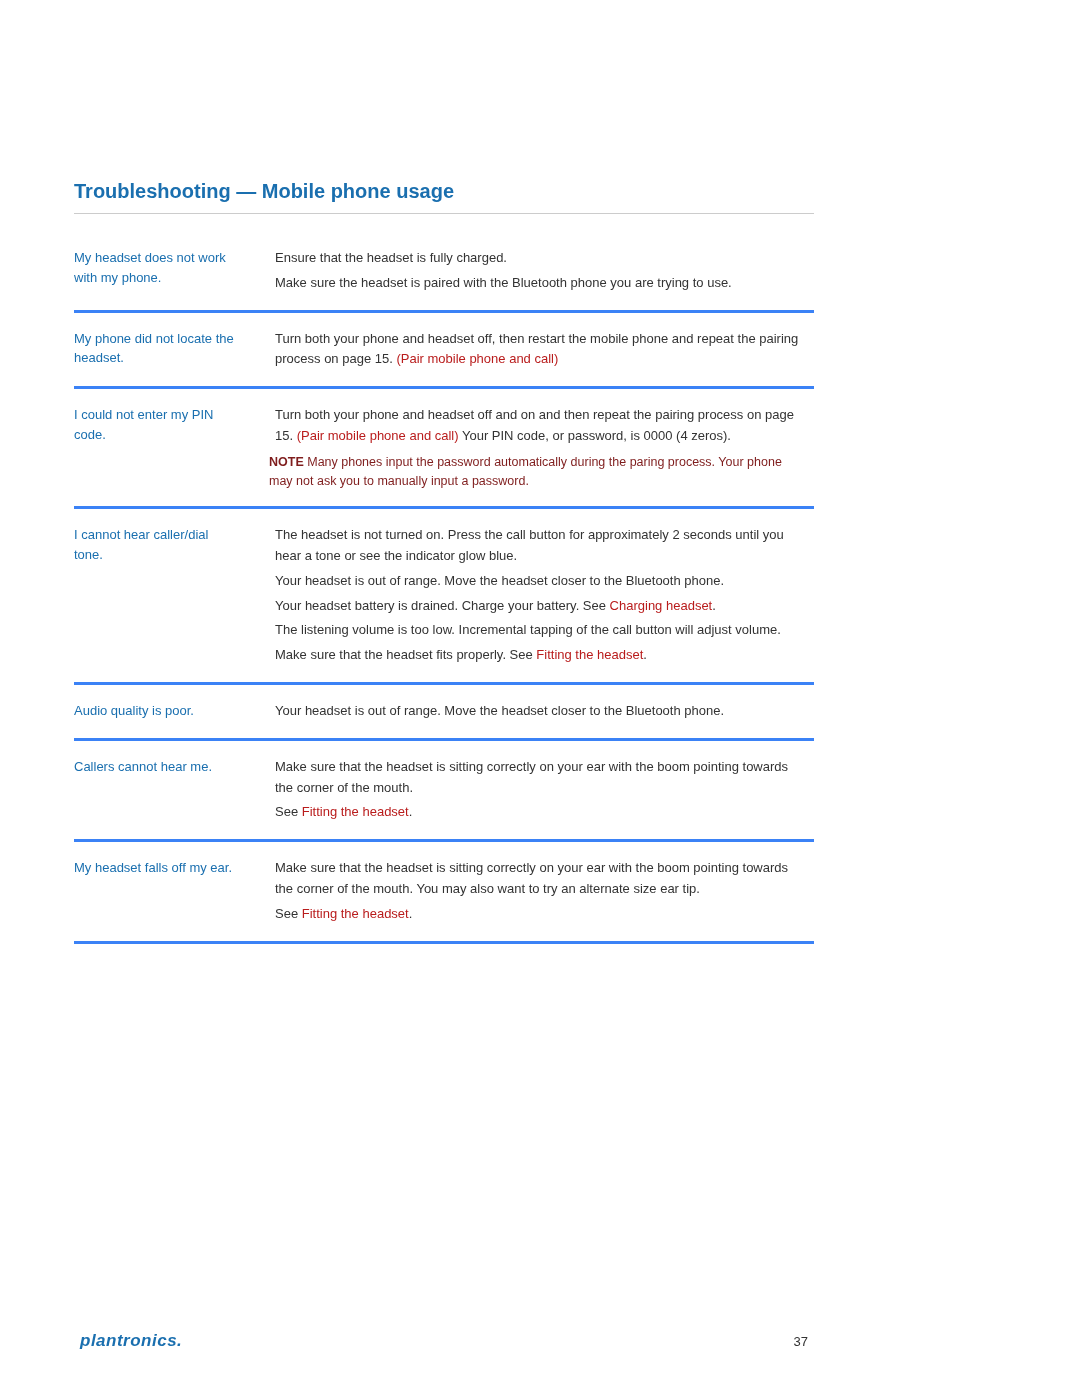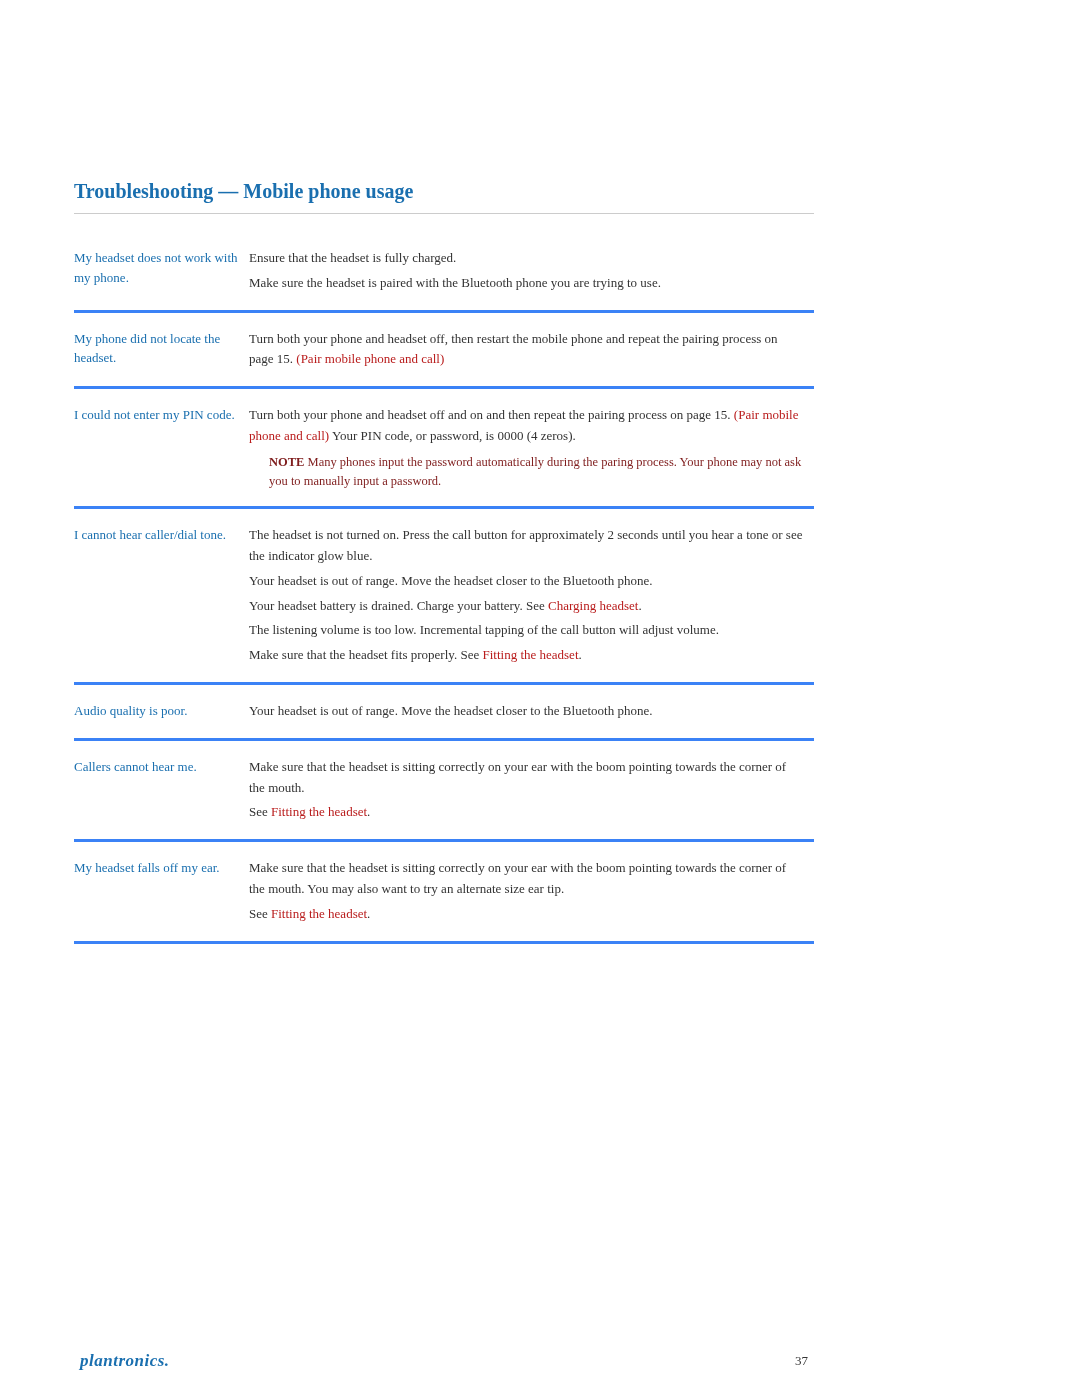--- a/index.html
+++ b/index.html
@@ -11,21 +11,20 @@
       width: 1080px;
       min-height: 1397px;
       position: relative;
     }
     .page {
       width: 888px;
       min-height: 1397px;
       background: #ffffff;
       padding: 0;
       position: relative;
-      font-family: Liberation Serif, serif;
     }
     .content-area {
       margin: 0 auto;
       width: 740px;
       padding-top: 180px;
     }
     .section-title {
       font-size: 20px;
       font-weight: bold;
       color: #1a6faf;
@@ -51,41 +50,42 @@
       line-height: 1.5;
       padding-right: 20px;
     }
     .col-solution {
       font-size: 13px;
       color: #333333;
       line-height: 1.6;
     }
     .col-solution p {
       margin-bottom: 4px;
+      margin-left: 26px;
     }
     .col-solution p:last-child {
       margin-bottom: 0;
     }
     .link {
       color: #b91c1c;
       text-decoration: none;
     }
     .note-block {
       margin-top: 6px;
       margin-left: 20px;
       font-size: 12.5px;
       color: #7f1d1d;
       line-height: 1.5;
     }
     .note-block strong {
       font-size: 12.5px;
     }
     .footer {
       position: absolute;
-      bottom: 26px;
+      bottom: 46px;
       left: 0;
       right: 0;
       display: flex;
       justify-content: space-between;
       align-items: center;
       padding: 0 80px;
       border-top: none;
     }
     .footer-page {
       font-size: 13px;

